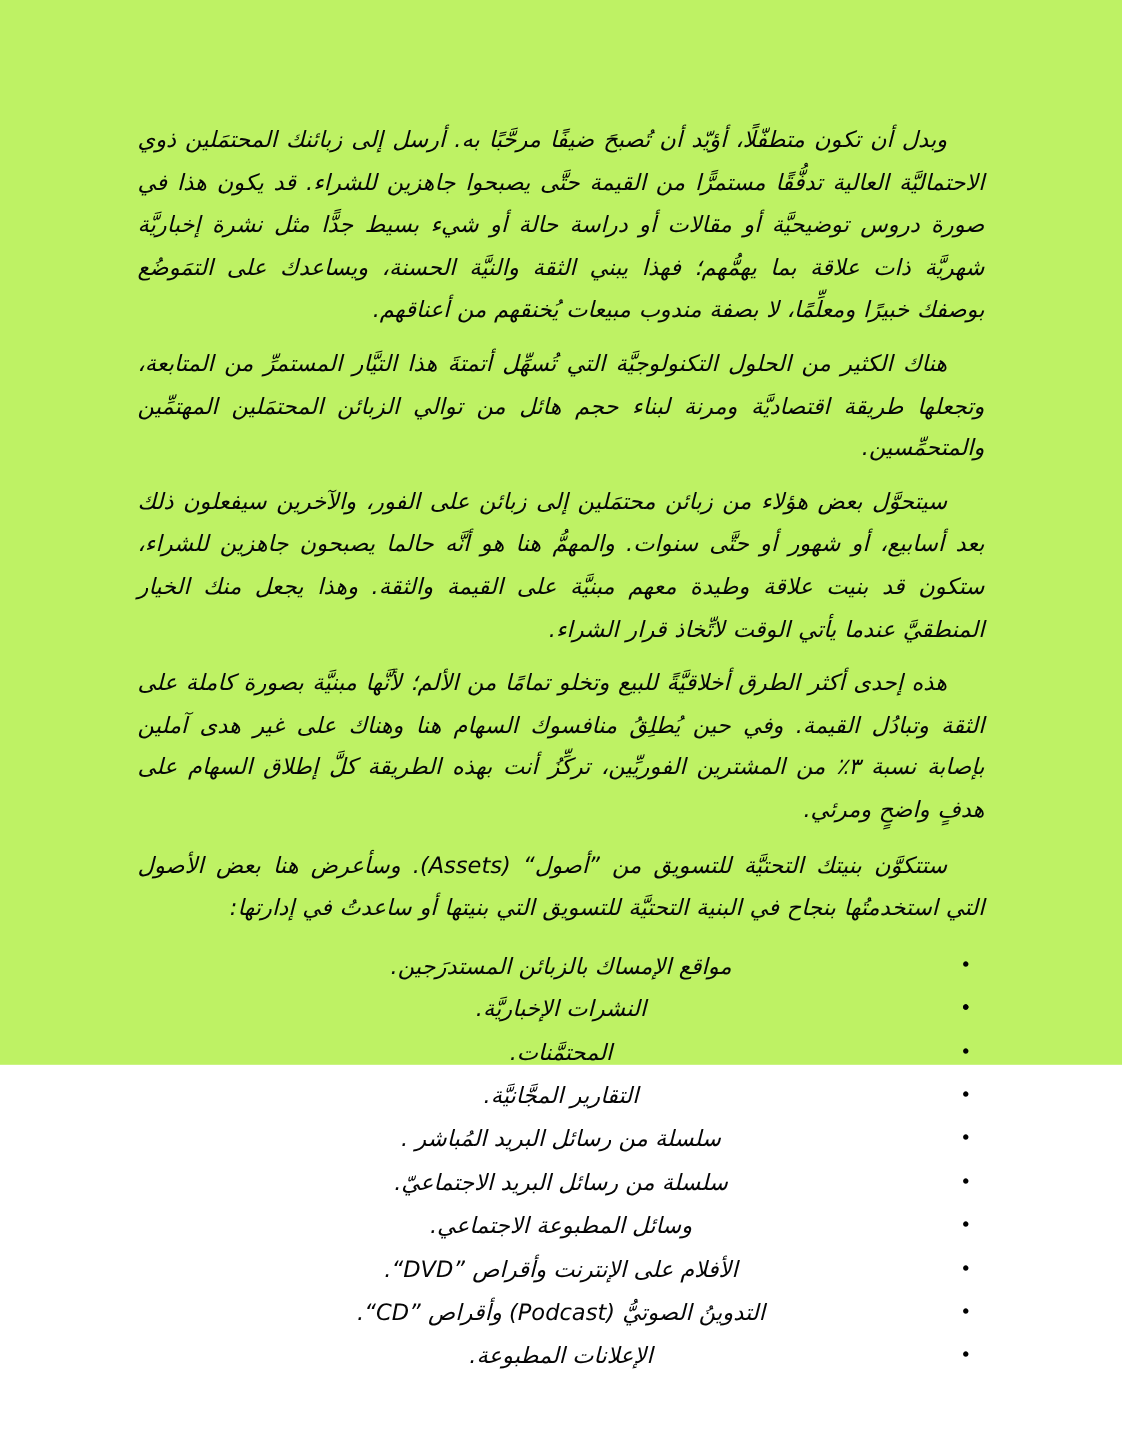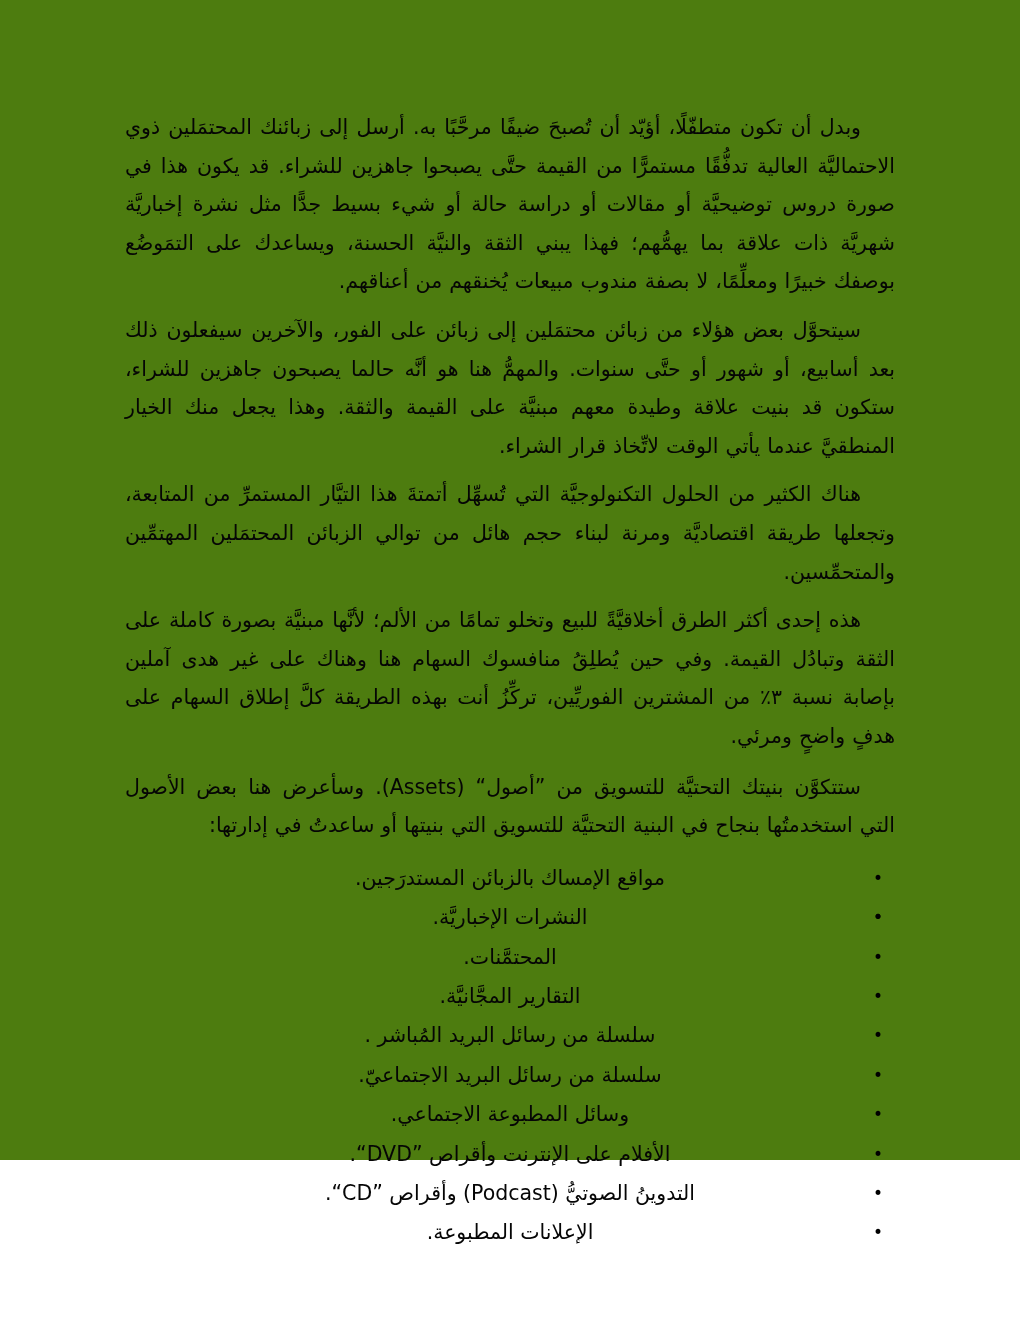--- a/index.html
+++ b/index.html
@@ -11,23 +11,24 @@
     width: 1020px;
     height: 1320px;
     background: #ffffff;
     font-family: "DejaVu Sans", "Liberation Sans", sans-serif;
     overflow: hidden;
   }
 
   .page {
     position: relative;
     width: 1020px;
-    height: 1160px;
-    background: #4d7c0f;
+    height: 968px;
+    background: #bef264;
     box-sizing: border-box;
+    font-style: italic;
   }
 
   .content {
     position: absolute;
     top: 108px;
     right: 125px;
     left: 125px;
     width: 770px;
     direction: rtl;
     text-align: justify;
@@ -92,23 +93,23 @@
   }
 </style>
 </head>
 <body>
 
 <div class="page">
   <div class="content">
 
     <p class="para">وبدل أن تكون متطفّلًا، أؤيّد أن تُصبحَ ضيفًا مرحَّبًا به. أرسل إلى زبائنك المحتمَلين ذوي الاحتماليَّة العالية تدفُّقًا مستمرًّا من القيمة حتَّى يصبحوا جاهزين للشراء. قد يكون هذا في صورة دروس توضيحيَّة أو مقالات أو دراسة حالة أو شيء بسيط جدًّا مثل نشرة إخباريَّة شهريَّة ذات علاقة بما يهمُّهم؛ فهذا يبني الثقة والنيَّة الحسنة، ويساعدك على التمَوضُع بوصفك خبيرًا ومعلِّمًا، لا بصفة مندوب مبيعات يُخنقهم من أعناقهم.</p>
 
+    <p class="para">هناك الكثير من الحلول التكنولوجيَّة التي تُسهِّل أتمتةَ هذا التيَّار المستمرِّ من المتابعة، وتجعلها طريقة اقتصاديَّة ومرنة لبناء حجم هائل من توالي الزبائن المحتمَلين المهتمِّين والمتحمِّسين.</p>
+
     <p class="para">سيتحوَّل بعض هؤلاء من زبائن محتمَلين إلى زبائن على الفور، والآخرين سيفعلون ذلك بعد أسابيع، أو شهور أو حتَّى سنوات. والمهمُّ هنا هو أنَّه حالما يصبحون جاهزين للشراء، ستكون قد بنيت علاقة وطيدة معهم مبنيَّة على القيمة والثقة. وهذا يجعل منك الخيار المنطقيَّ عندما يأتي الوقت لاتِّخاذ قرار الشراء.</p>
-
-    <p class="para">هناك الكثير من الحلول التكنولوجيَّة التي تُسهِّل أتمتةَ هذا التيَّار المستمرِّ من المتابعة، وتجعلها طريقة اقتصاديَّة ومرنة لبناء حجم هائل من توالي الزبائن المحتمَلين المهتمِّين والمتحمِّسين.</p>
 
     <p class="para">هذه إحدى أكثر الطرق أخلاقيَّةً للبيع وتخلو تمامًا من الألم؛ لأنَّها مبنيَّة بصورة كاملة على الثقة وتبادُل القيمة. وفي حين يُطلِقُ منافسوك السهام هنا وهناك على غير هدى آملين بإصابة نسبة ٣٪ من المشترين الفوريِّين، تركِّزُ أنت بهذه الطريقة كلَّ إطلاق السهام على هدفٍ واضحٍ ومرئي.</p>
 
     <p class="para assets-para">ستتكوَّن بنيتك التحتيَّة للتسويق من ”أصول“ (Assets). وسأعرض هنا بعض الأصول التي استخدمتُها بنجاح في البنية التحتيَّة للتسويق التي بنيتها أو ساعدتُ في إدارتها:</p>
 
     <ul class="asset-list">
       <li>
         <span class="bullet">•</span>
         <span class="li-text">مواقع الإمساك بالزبائن المستدرَجين.</span>
       </li>

